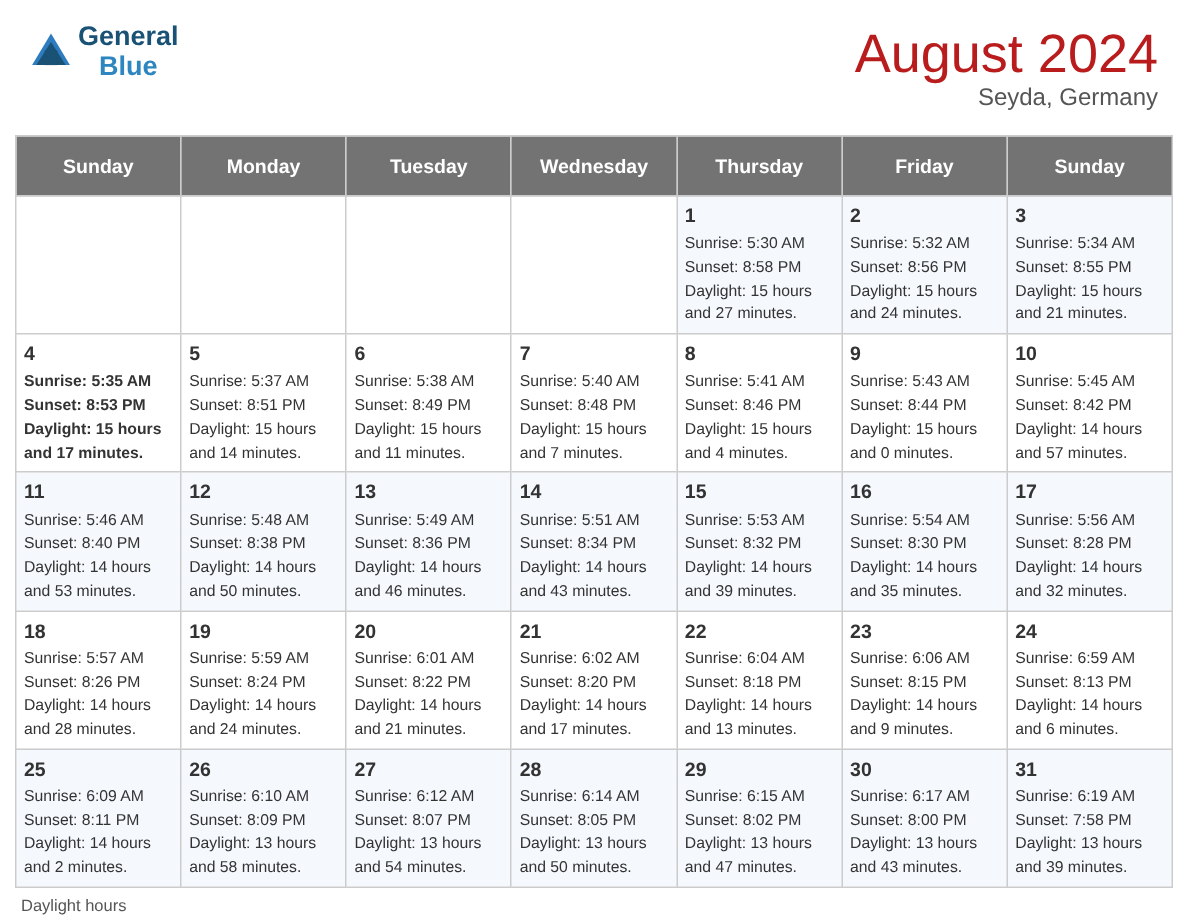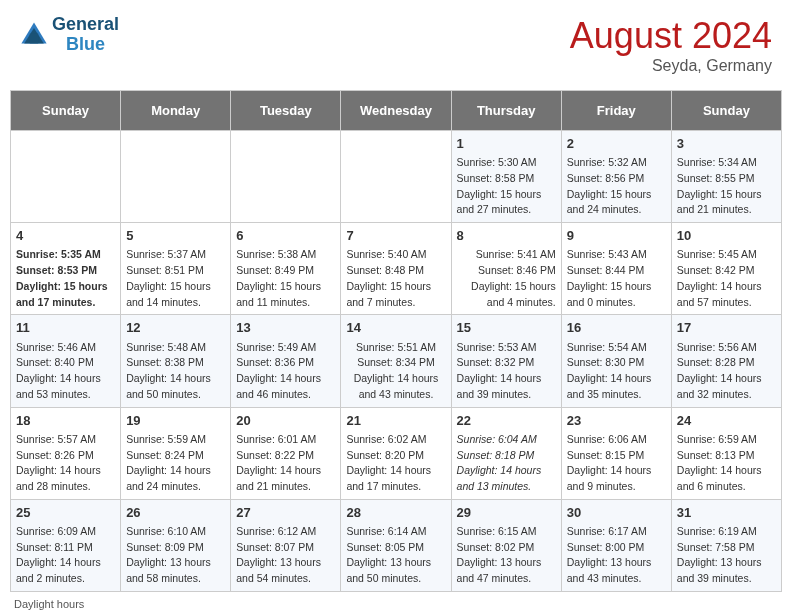--- a/index.html
+++ b/index.html
@@ -174,21 +174,21 @@
 Daylight: 15 hours and 11 minutes.</div>
         </td>
         <td>
           <span class="day-number">7</span>
           <div class="day-detail" style="white-space: pre-line;">Sunrise: 5:40 AM
 Sunset: 8:48 PM
 Daylight: 15 hours and 7 minutes.</div>
         </td>
         <td>
           <span class="day-number">8</span>
-          <div class="day-detail" style="white-space: pre-line; text-align: right;">Sunrise: 5:41 AM
+          <div class="day-detail" style="white-space: pre-line;">Sunrise: 5:41 AM
 Sunset: 8:46 PM
 Daylight: 15 hours and 4 minutes.</div>
         </td>
         <td>
           <span class="day-number">9</span>
           <div class="day-detail" style="white-space: pre-line;">Sunrise: 5:43 AM
 Sunset: 8:44 PM
 Daylight: 15 hours and 0 minutes.</div>
         </td>
         <td>
@@ -212,21 +212,21 @@
 Daylight: 14 hours and 50 minutes.</div>
         </td>
         <td>
           <span class="day-number">13</span>
           <div class="day-detail" style="white-space: pre-line;">Sunrise: 5:49 AM
 Sunset: 8:36 PM
 Daylight: 14 hours and 46 minutes.</div>
         </td>
         <td>
           <span class="day-number">14</span>
-          <div class="day-detail" style="white-space: pre-line; text-align: center;">Sunrise: 5:51 AM
+          <div class="day-detail" style="white-space: pre-line;">Sunrise: 5:51 AM
 Sunset: 8:34 PM
 Daylight: 14 hours and 43 minutes.</div>
         </td>
         <td>
           <span class="day-number">15</span>
           <div class="day-detail" style="white-space: pre-line;">Sunrise: 5:53 AM
 Sunset: 8:32 PM
 Daylight: 14 hours and 39 minutes.</div>
         </td>
         <td>
@@ -262,21 +262,21 @@
 Daylight: 14 hours and 21 minutes.</div>
         </td>
         <td>
           <span class="day-number">21</span>
           <div class="day-detail" style="white-space: pre-line;">Sunrise: 6:02 AM
 Sunset: 8:20 PM
 Daylight: 14 hours and 17 minutes.</div>
         </td>
         <td>
           <span class="day-number">22</span>
-          <div class="day-detail" style="white-space: pre-line; font-style: italic;">Sunrise: 6:04 AM
+          <div class="day-detail" style="white-space: pre-line;">Sunrise: 6:04 AM
 Sunset: 8:18 PM
 Daylight: 14 hours and 13 minutes.</div>
         </td>
         <td>
           <span class="day-number">23</span>
           <div class="day-detail" style="white-space: pre-line;">Sunrise: 6:06 AM
 Sunset: 8:15 PM
 Daylight: 14 hours and 9 minutes.</div>
         </td>
         <td>

